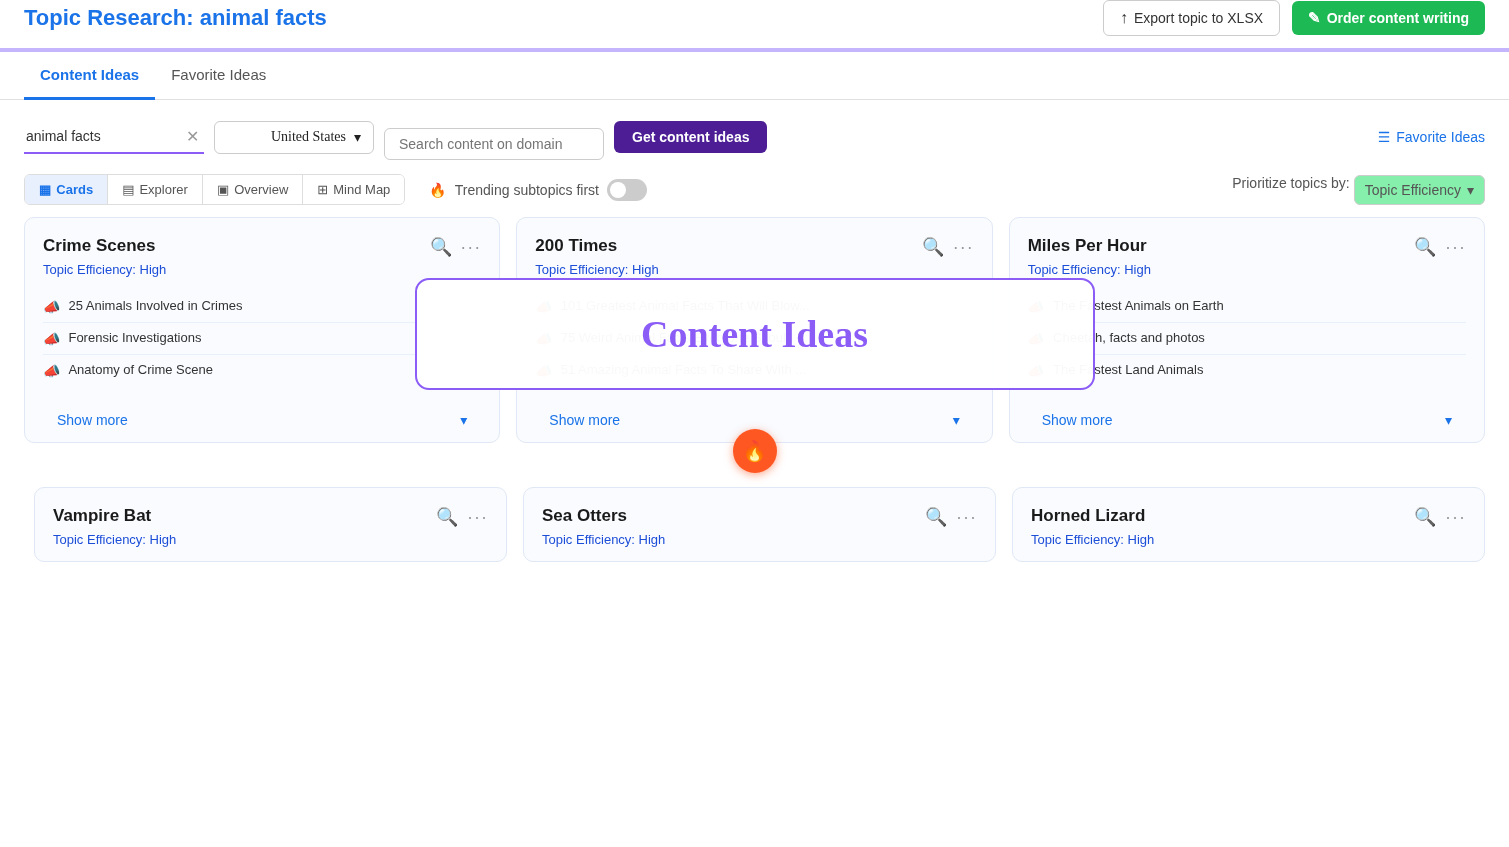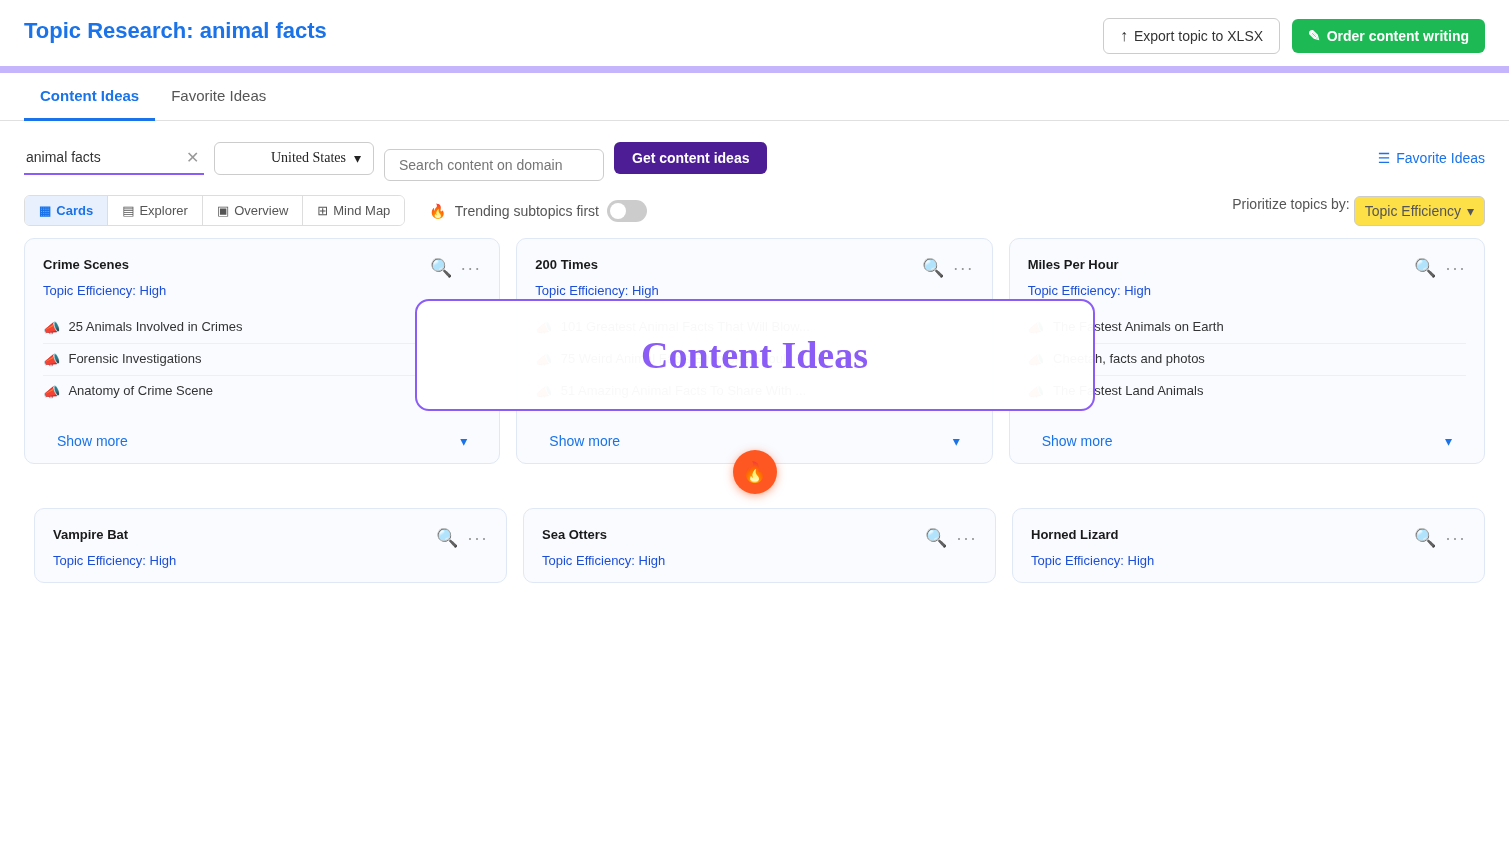--- a/index.html
+++ b/index.html
@@ -1,19 +1,19 @@
 <!DOCTYPE html>
 <html><head>
   <meta charset="utf-8">
   <style>
     * { box-sizing: border-box; margin: 0; padding: 0; }
     body { font-family: Arial, sans-serif; background: #fff; color: #222; font-size: 14px; }
 
     
-    .header { display: flex; align-items: flex-start; justify-content: space-between; padding: 18px 24px 12px; border-bottom: 7px solid #c4b5fd; }
+    .header { display: flex; align-items: center; justify-content: space-between; padding: 0 24px 12px; border-bottom: 4px solid #c4b5fd; }
     .header-title { font-size: 22px; font-weight: 400; color: #333; }
     .header-title span { color: #1a73e8; font-weight: 700; }
     .header-actions { display: flex; align-items: center; gap: 12px; }
     .btn-export { background: #fff; border: 1px solid #ccc; border-radius: 6px; padding: 8px 16px; cursor: pointer; display: flex; align-items: center; gap: 6px; font-size: 14px; color: #333; }
     .btn-order { background: #1db954; border: none; border-radius: 6px; padding: 8px 16px; cursor: pointer; display: flex; align-items: center; gap: 6px; font-size: 14px; color: #fff; font-weight: 600; }
 
     
     .tabs { display: flex; padding: 0 24px; border-bottom: 1px solid #e0e0e0; }
     .tab { padding: 14px 16px; cursor: pointer; font-size: 15px; color: #555; border-bottom: 3px solid transparent; margin-bottom: -1px; }
     .tab.active { color: #1a73e8; border-bottom: 3px solid #1a73e8; font-weight: 600; }
@@ -31,28 +31,28 @@
     
     .view-bar { display: flex; align-items: center; padding: 0 24px 12px; gap: 0; flex-wrap: wrap; }
     .view-btns { display: flex; gap: 0; border: 1px solid #ddd; border-radius: 6px; overflow: hidden; }
     .view-btn { padding: 7px 14px; background: #fff; border: none; cursor: pointer; display: flex; align-items: center; gap: 5px; font-size: 13px; color: #555; border-right: 1px solid #ddd; }
     .view-btn:last-child { border-right: none; }
     .view-btn.active { background: #e8f0fe; color: #1a73e8; font-weight: 600; }
     .trending-wrap { display: flex; align-items: center; gap: 8px; margin-left: 24px; font-size: 14px; color: #555; }
     .toggle { width: 40px; height: 22px; background: #ccc; border-radius: 11px; position: relative; cursor: pointer; }
     .toggle-knob { position: absolute; top: 3px; left: 3px; width: 16px; height: 16px; background: #fff; border-radius: 50%; transition: left 0.2s; }
     .prioritize-wrap { margin-left: auto; display: flex; gap: 4px; font-size: 14px; color: #555; }
-    .priority-select { border: 1px solid #ccc; border-radius: 6px; padding: 6px 10px; font-size: 14px; background: #fde047; cursor: pointer; display: flex; align-items: center; gap: 6px; }
+    .priority-select { border: 1px solid #ccc; border-radius: 6px; padding: 6px 10px; font-size: 14px; background: #86efac; cursor: pointer; display: flex; align-items: center; gap: 6px; }
 
     
     .cards-grid { display: grid; grid-template-columns: repeat(3, 1fr); gap: 16px; padding: 0 24px 20px; position: relative; }
 
     .card { background: #f9fbff; border: 1px solid #e0e8f5; border-radius: 10px; padding: 18px 18px 0; display: flex; flex-direction: column; position: relative; }
     .card-header { display: flex; align-items: flex-start; justify-content: space-between; margin-bottom: 4px; }
-    .card-title { font-size: 13px; font-weight: 700; color: #1a1a1a; }
+    .card-title { font-size: 17px; font-weight: 700; color: #1a1a1a; }
     .card-actions { display: flex; align-items: center; gap: 8px; }
     .card-icon-btn { background: none; border: none; cursor: pointer; color: #999; font-size: 18px; }
     .card-efficiency { font-size: 13px; color: #1d4ed8; margin-bottom: 14px; }
     .card-items { list-style: none; padding: 0; margin: 0 0 12px; }
     .card-item { display: flex; align-items: flex-start; gap: 8px; padding: 7px 0; font-size: 13px; color: #333; border-bottom: 1px solid #e8f0fb; }
     .card-item:last-child { border-bottom: none; }
     .megaphone-icon { color: #2a9d8f; font-size: 14px; flex-shrink: 0; margin-top: 1px; }
     .show-more-btn { text-align: center; padding: 14px; color: #1a73e8; cursor: pointer; font-size: 14px; display: flex; align-items: center; justify-content: space-between; gap: 4px; }
 
     

